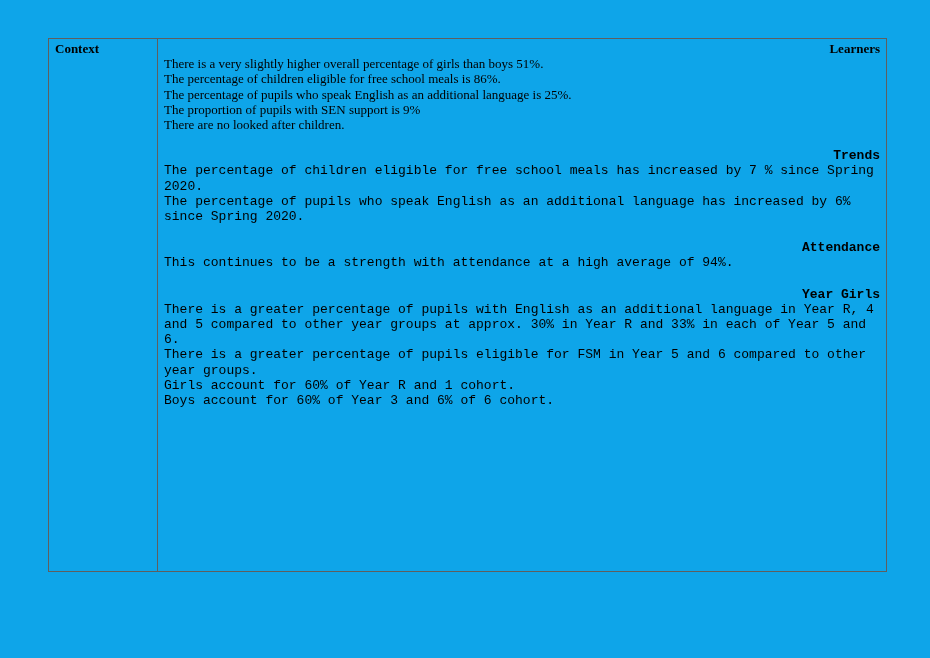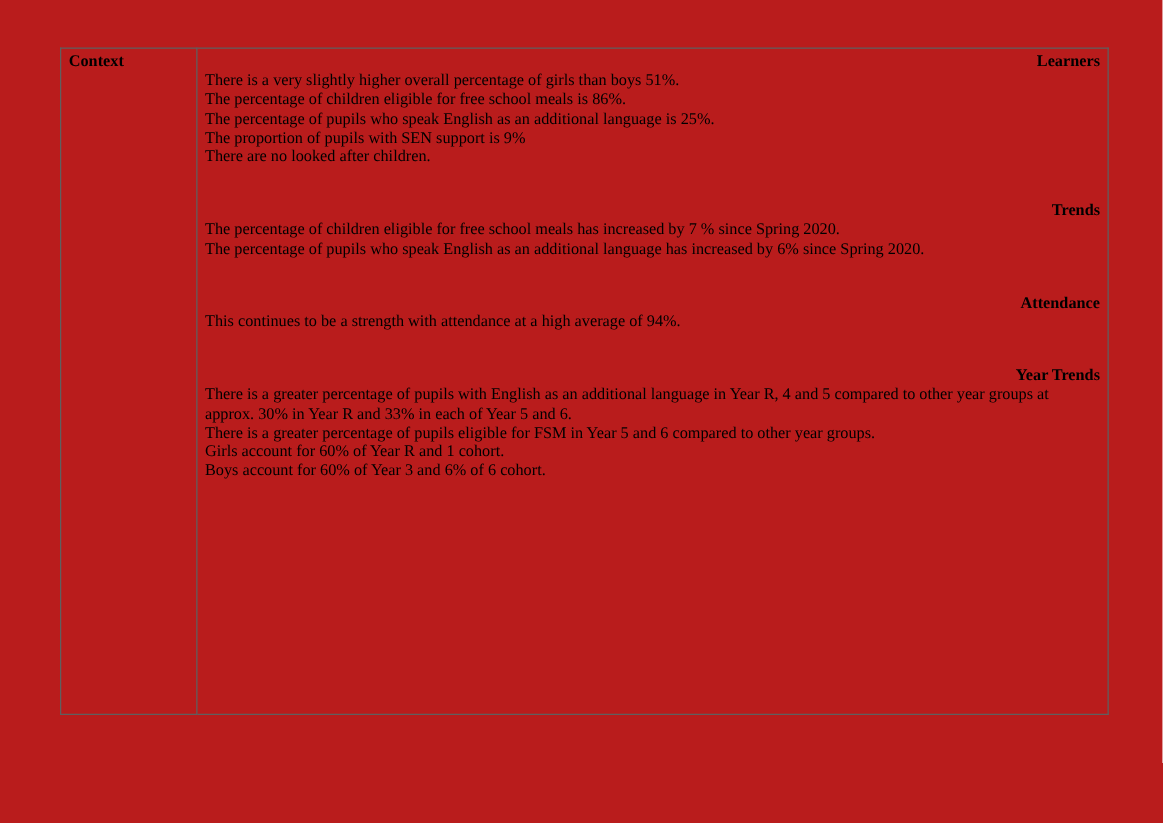--- a/index.html
+++ b/index.html
@@ -8,21 +8,21 @@
     height: 658px;
     background: #ffffff;
     font-family: "Liberation Serif", "DejaVu Serif", serif;
     color: #000000;
     overflow: hidden;
   }
   .page {
     position: relative;
     width: 930px;
     height: 658px;
-    background: #b91c1c;
+    background: #0ea5e9;
   }
   table.context-table {
     position: absolute;
     left: 48px;
     top: 38px;
     width: 838px;
     height: 534px;
     border-collapse: collapse;
     table-layout: fixed;
   }
@@ -30,21 +30,21 @@
     border: 1px solid #5f5f5f;
     vertical-align: top;
     padding: 2px 6px 3px 6px;
     font-size: 13px;
     line-height: 15.2px;
   }
   td.label-cell { width: 109px; }
   td.content-cell { width: 729px; }
   .row-label { font-weight: bold; }
   .section { margin: 0; }
-  .section + .section { margin-top: 28px; }
+  .section + .section { margin-top: 16px; font-family: Liberation Mono, monospace; }
   .section-heading { font-weight: bold; text-align: right; }
   .section-line { margin: 0; }
 </style>
 </head>
 <body>
 
 <div class="page">
   <table class="context-table">
     <tbody>
         <tr>
@@ -67,21 +67,21 @@
           <div class="section-line">The percentage of children eligible for free school meals has increased by 7 % since Spring 2020.</div>
           <div class="section-line">The percentage of pupils who speak English as an additional language has increased by 6% since Spring 2020.</div>
         </div>
 
         <div class="section">
           <div class="section-heading">Attendance</div>
           <div class="section-line">This continues to be a strength with attendance at a high average of 94%.</div>
         </div>
 
         <div class="section">
-          <div class="section-heading">Year Trends</div>
+          <div class="section-heading">Year Girls</div>
           <div class="section-line">There is a greater percentage of pupils with English as an additional language in Year R, 4 and 5 compared to other year groups at approx. 30% in Year R and 33% in each of Year 5 and 6.</div>
           <div class="section-line">There is a greater percentage of pupils eligible for FSM in Year 5 and 6 compared to other year groups.</div>
           <div class="section-line">Girls account for 60% of Year R and 1 cohort.</div>
           <div class="section-line">Boys account for 60% of Year 3 and 6% of 6 cohort.</div>
         </div>
 
       </td>
     </tr>
   </tbody>
     </table>

